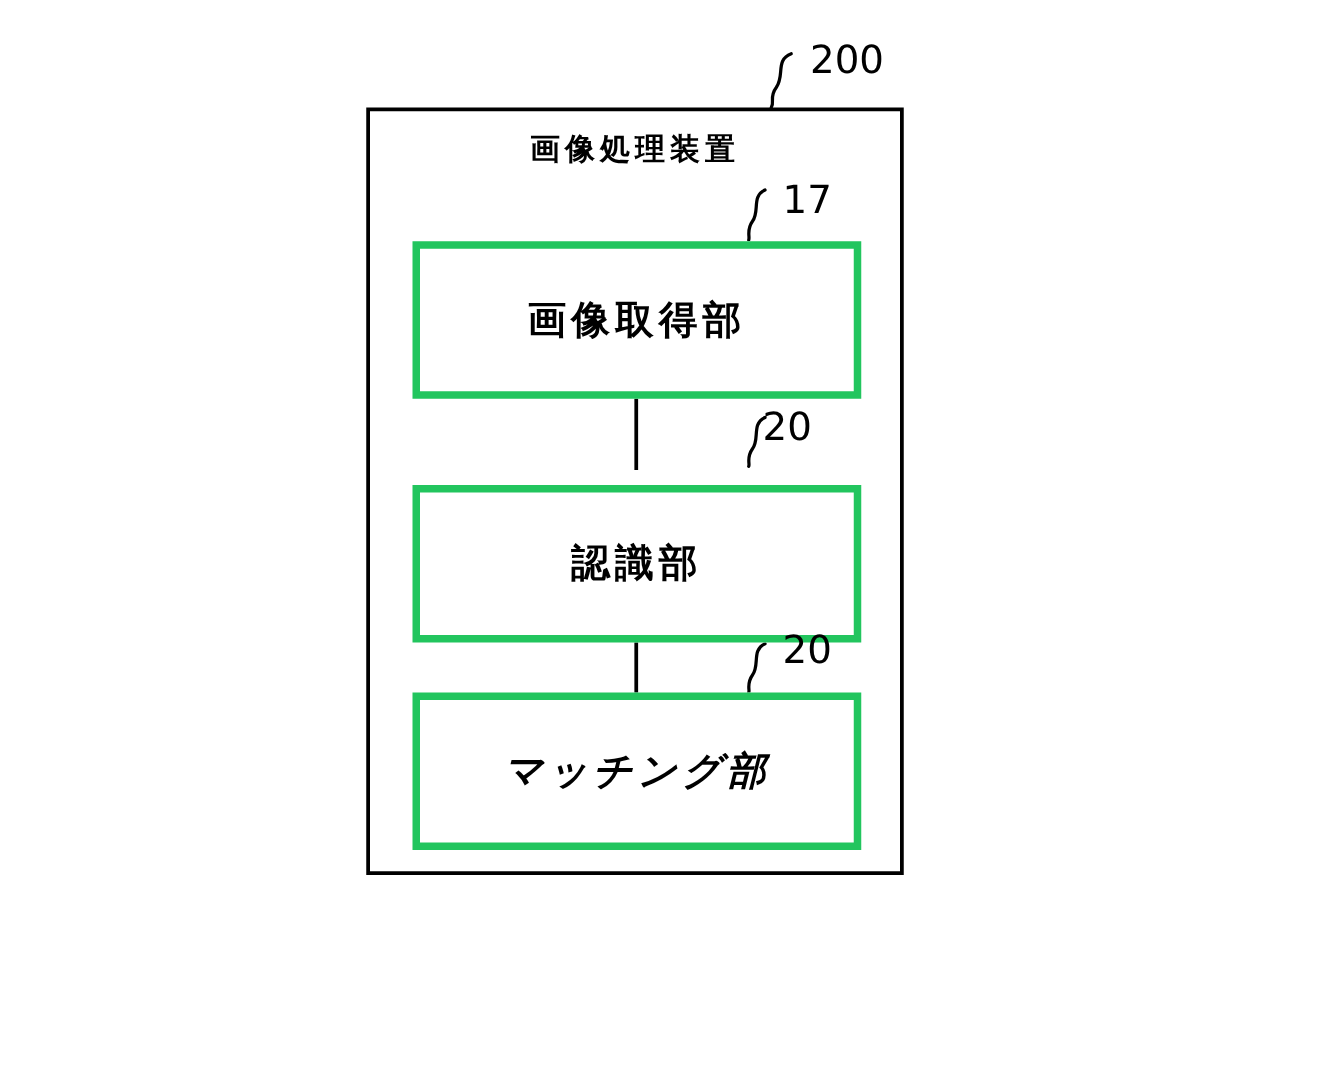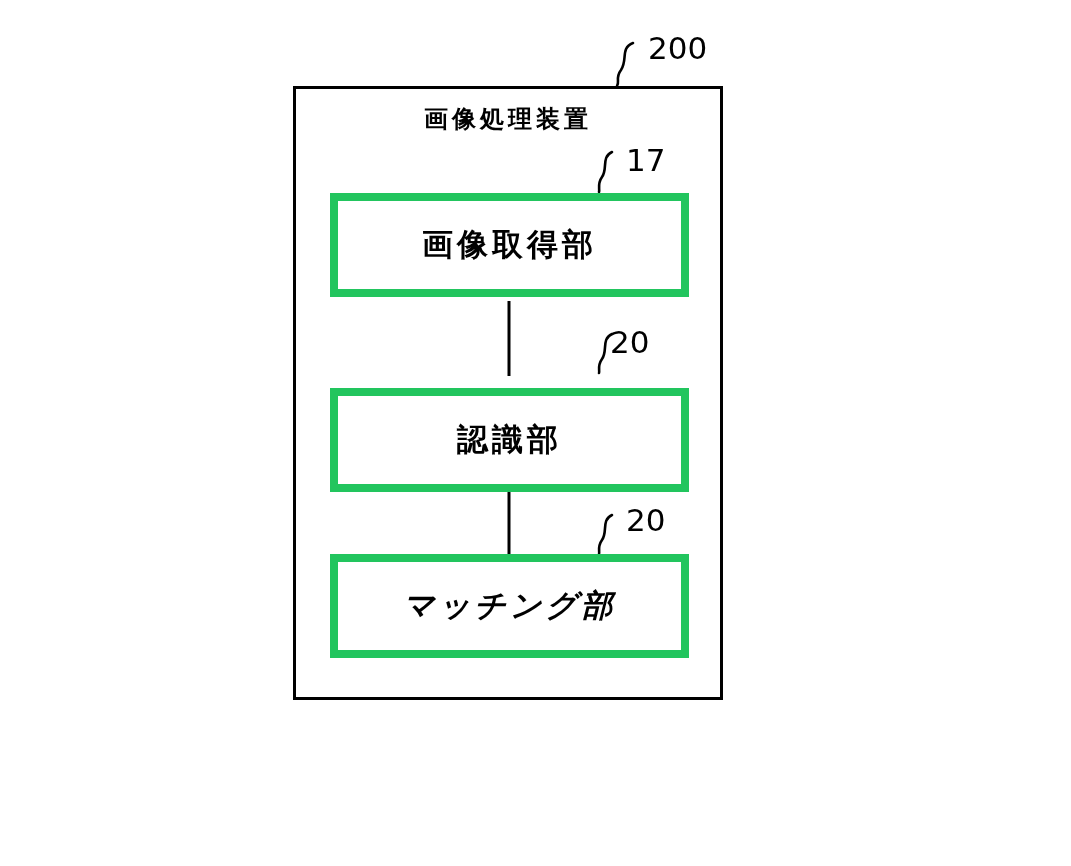--- a/index.html
+++ b/index.html
@@ -52,22 +52,22 @@
     font-size: 24px;
     font-weight: bold;
     letter-spacing: 4px;
     line-height: 36px;
     white-space: nowrap;
   }
   .block {
     position: absolute;
     left: 330px;
     width: 359px;
-    height: 104px;
-    border: 8px solid #22c55e;
+    height: 126px;
+    border: 6px solid #22c55e;
     box-sizing: border-box;
     background: #ffffff;
     display: flex;
     align-items: center;
     justify-content: center;
   }
   .block-1 { top: 193px; }
   .block-2 { top: 388px; }
   .block-3 { top: 554px; font-style: italic; }
   .block-label {

